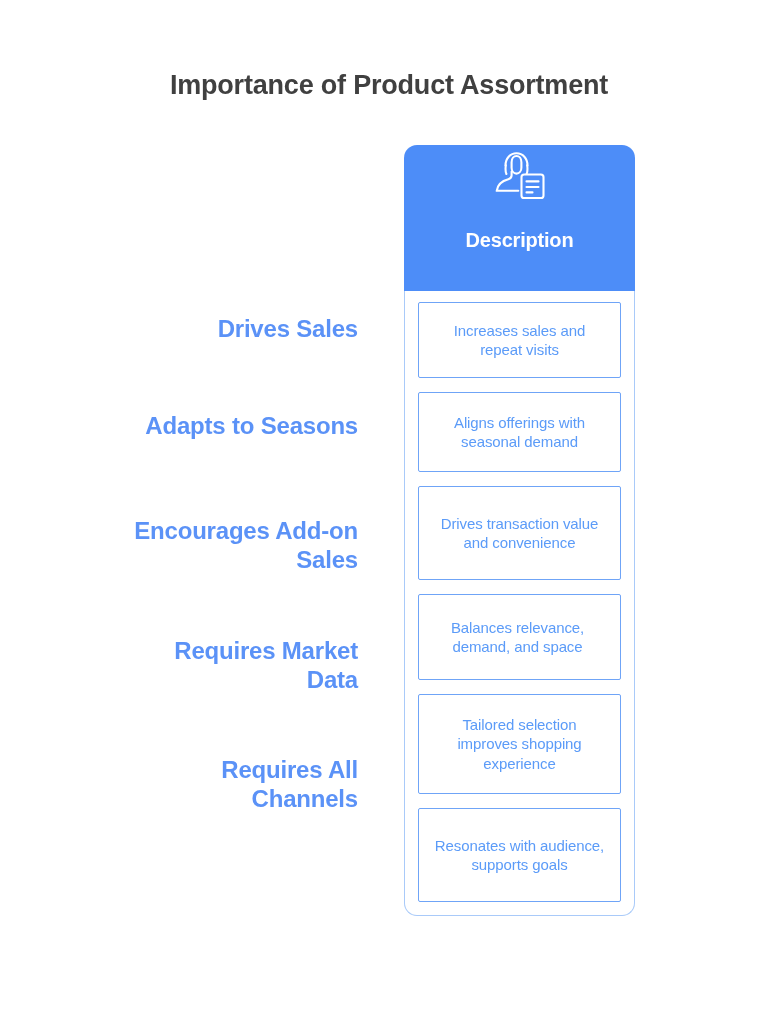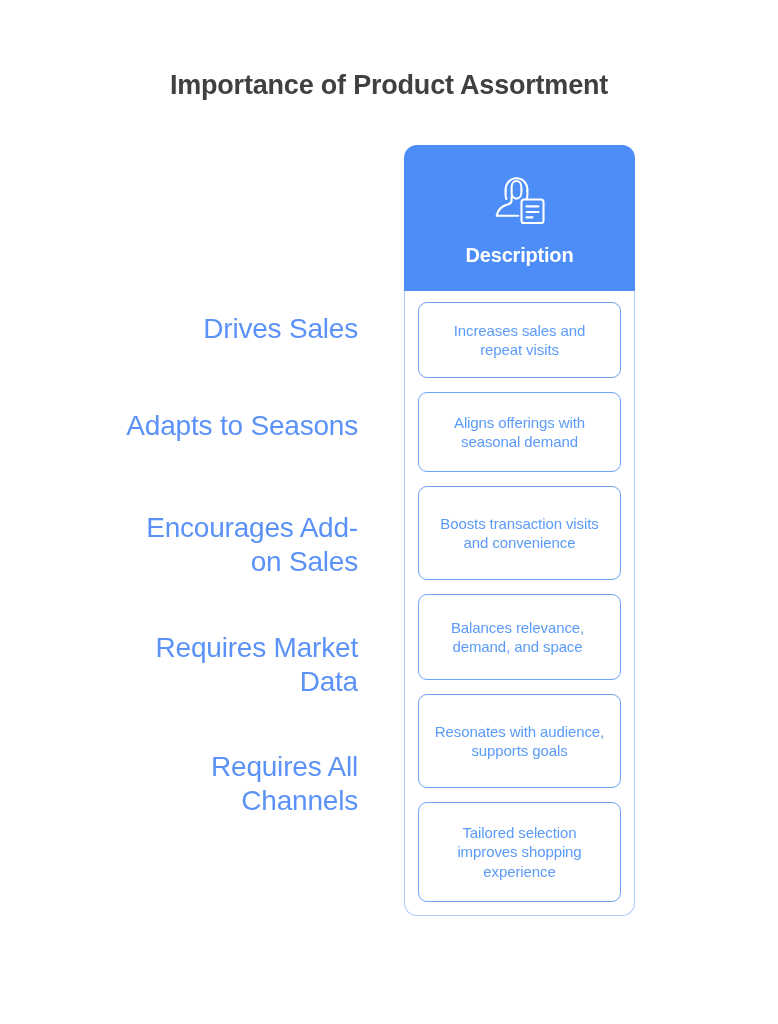--- a/index.html
+++ b/index.html
@@ -26,63 +26,64 @@
   .labels {
     position:absolute;
     left:120px; top:290px;
     width:238px;
   }
   .label-row {
     display:flex;
     align-items:center;
     justify-content:flex-end;
     text-align:right;
-    font-size:28px;
-    font-weight:normal;
+    font-size:24px;
+    font-weight:bold;
     line-height:1.22;
     color:#5b92f7;
     letter-spacing:-0.2px;
   }
 
   
   .column {
     position:absolute;
     left:404px; top:145px;
     width:231px;
   }
 
   .col-header {
     background:#4d8df8;
     border-radius:13px 13px 0 0;
     height:146px;
     display:flex;
     flex-direction:column;
     align-items:center;
-    justify-content:center;
+    justify-content:flex-start;
+    gap:10px;
   }
   .header-icon { width:72px; height:64px; display:block; }
   .col-header-title {
     margin-top:10px;
     color:#ffffff;
     font-size:20px;
     font-weight:bold;
     letter-spacing:-0.2px;
   }
 
   .col-body {
     border:1.4px solid #a9caf9;
     border-top:none;
     border-radius:0 0 13px 13px;
     padding:11px 13px 13px 13px;
     background:#ffffff;
   }
 
   .desc-card {
     border:1.4px solid #6fa4f7;
-    border-radius:9px;
+    border-radius:2px;
     background:#ffffff;
     display:flex;
     align-items:center;
     justify-content:center;
     text-align:center;
     padding:8px 12px;
     font-size:15px;
     line-height:1.30;
     color:#5b9bf8;
     letter-spacing:-0.1px;
@@ -129,28 +130,28 @@
     </div>
 
     <div class="col-body">
       <div class="desc-card" style="height:76px;">
         <span>Increases sales and repeat visits</span>
       </div>
       <div class="desc-card" style="height:80px;">
         <span>Aligns offerings with seasonal demand</span>
       </div>
       <div class="desc-card" style="height:94px;">
-        <span>Boosts transaction visits and convenience</span>
+        <span>Drives transaction value and convenience</span>
       </div>
       <div class="desc-card" style="height:86px;padding-left:8px;">
         <span>Balances relevance, demand, and space</span>
       </div>
+      <div class="desc-card" style="height:100px;">
+        <span>Tailored selection improves shopping experience</span>
+      </div>
       <div class="desc-card" style="height:94px;">
         <span>Resonates with audience, supports goals</span>
-      </div>
-      <div class="desc-card" style="height:100px;">
-        <span>Tailored selection improves shopping experience</span>
       </div>
     </div>
 
   </div>
 
 </div>
 
 </body></html>

